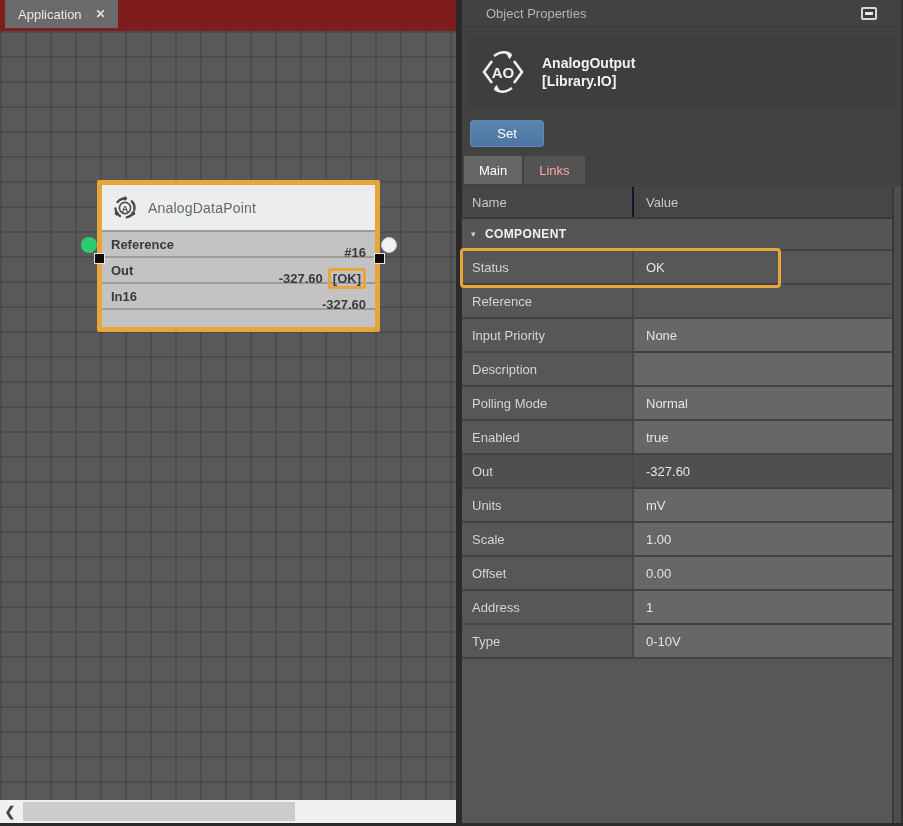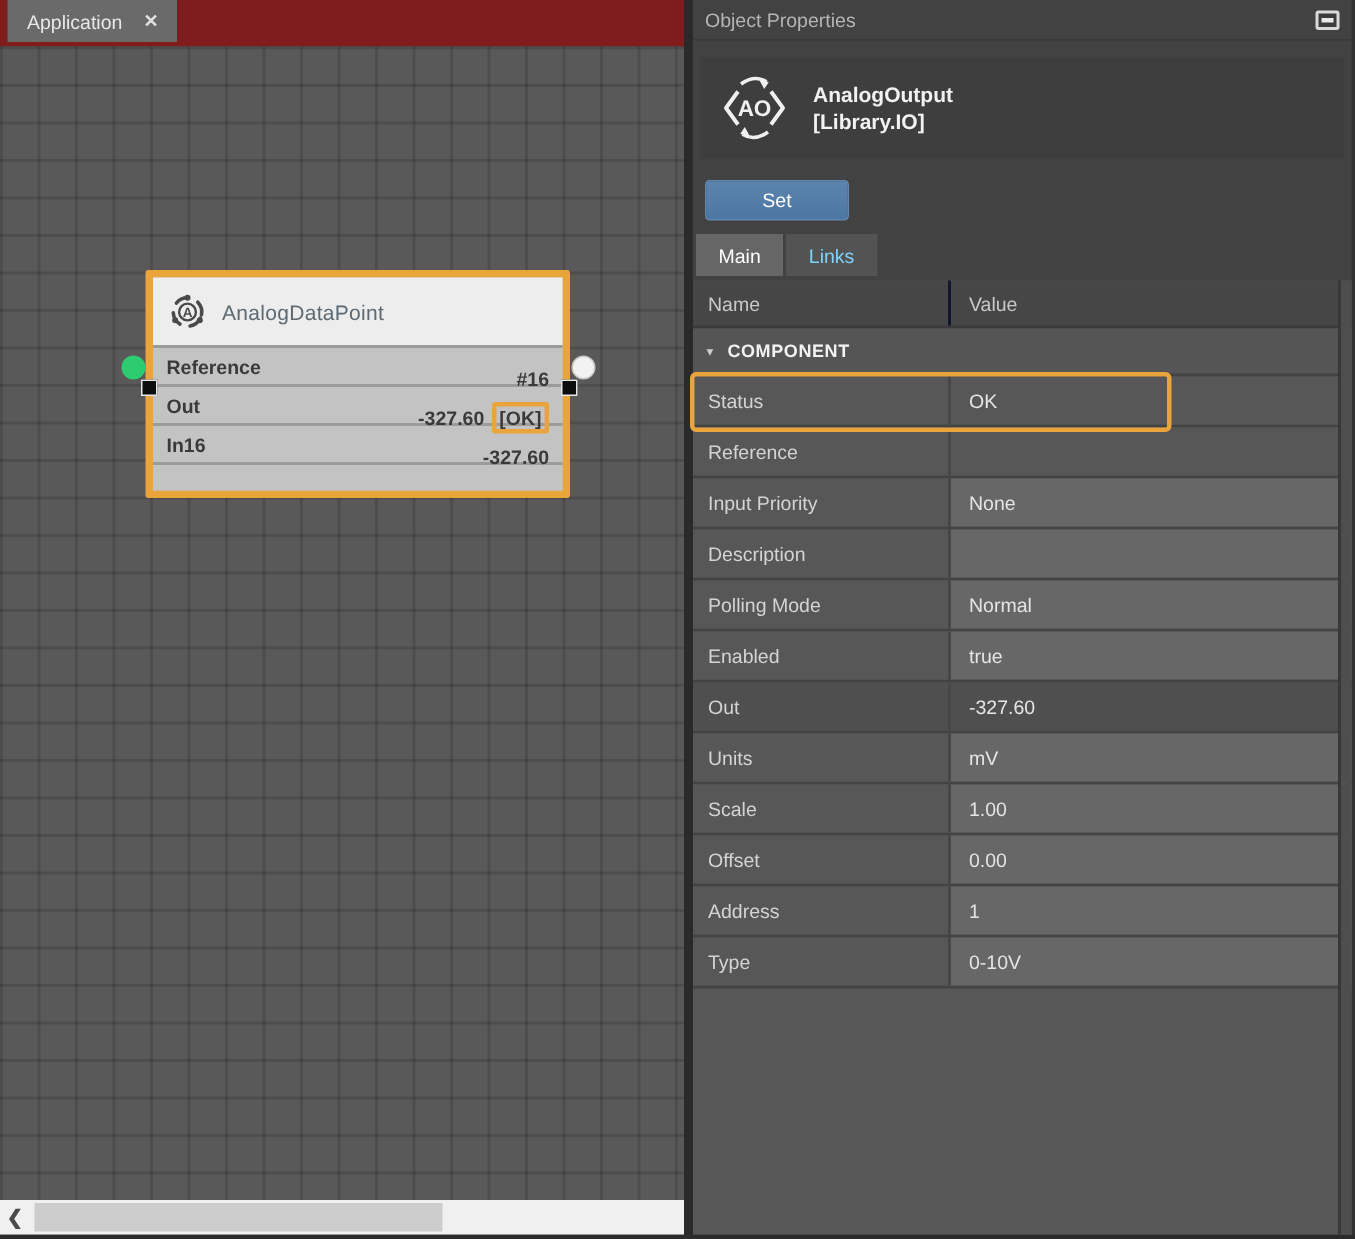--- a/index.html
+++ b/index.html
@@ -52,41 +52,41 @@
                    display:flex; align-items:center; justify-content:center; }
   .hscroll-thumb { position:absolute; left:23px; top:2px; height:19px; width:272px;
                    background:#cccccc; }
 
   
   .divider { position:absolute; left:456px; top:0; width:6px; height:823px; background:#2a2a2a; }
 
   
   .right-panel { position:absolute; left:462px; top:0; width:441px; height:823px;
                  background:#424242; border-right:2px solid #323232; }
-  .panel-titlebar { height:27px; display:flex; align-items:center; padding:0 8px;
+  .panel-titlebar { height:27px; display:flex; align-items:center; padding:0 24px;
                     color:#b5b5b5; font-size:13px; border-bottom:1px solid #383838; }
   .dock-btn { margin-left:auto; width:16px; height:13px; border:2px solid #d9d9d9;
               border-radius:2px; background:#3c3c3c; position:relative; }
   .dock-btn::after { content:""; position:absolute; left:2px; top:3px; width:8px; height:3px;
                      background:#e8e8e8; }
 
   .info-box { margin:11px 5px 0 5px; height:68px; background:#3e3e3e;
               display:flex; align-items:center; padding-left:12px; gap:15px; }
   .info-text { color:#f2f2f2; font-weight:bold; font-size:14px; line-height:1.3; }
 
-  .set-btn { display:block; margin:14px 0 0 8px; width:96px; height:27px;
+  .set-btn { display:block; margin:14px 0 0 8px; width:74px; height:27px;
              background:linear-gradient(#5b84ae, var(--set-blue));
              border:1px solid #5f87b0; border-radius:3px;
              color:#fff; font-size:13px; font-family:inherit; }
 
   .ptabs { display:flex; gap:2px; margin:9px 0 0 2px; }
   .ptab { height:28px; padding:14px 15px; display:flex; align-items:center;
           font-size:13px; }
   .ptab.active { background:#666666; color:#ffffff; }
-  .ptab.inactive { background:#535353; color:#7dd3fc; }
+  .ptab.inactive { background:#535353; color:#fca5a5; }
 
   .grid-wrap { position:absolute; left:0; top:187px; width:439px; bottom:0;
                background:#575757; }
   .grid-header { height:32px; background:#464646; display:flex;
                  border-bottom:2px solid #3a3a3a; color:#c9c9c9; font-size:13px; }
   .gh-name { width:172px; display:flex; align-items:center; padding-left:10px;
              border-right:2px solid #0f172a; }
   .gh-value { flex:1; display:flex; align-items:center; padding-left:12px; }
 
   .section-row { height:32px; background:#555555; border-bottom:2px solid #434343;

